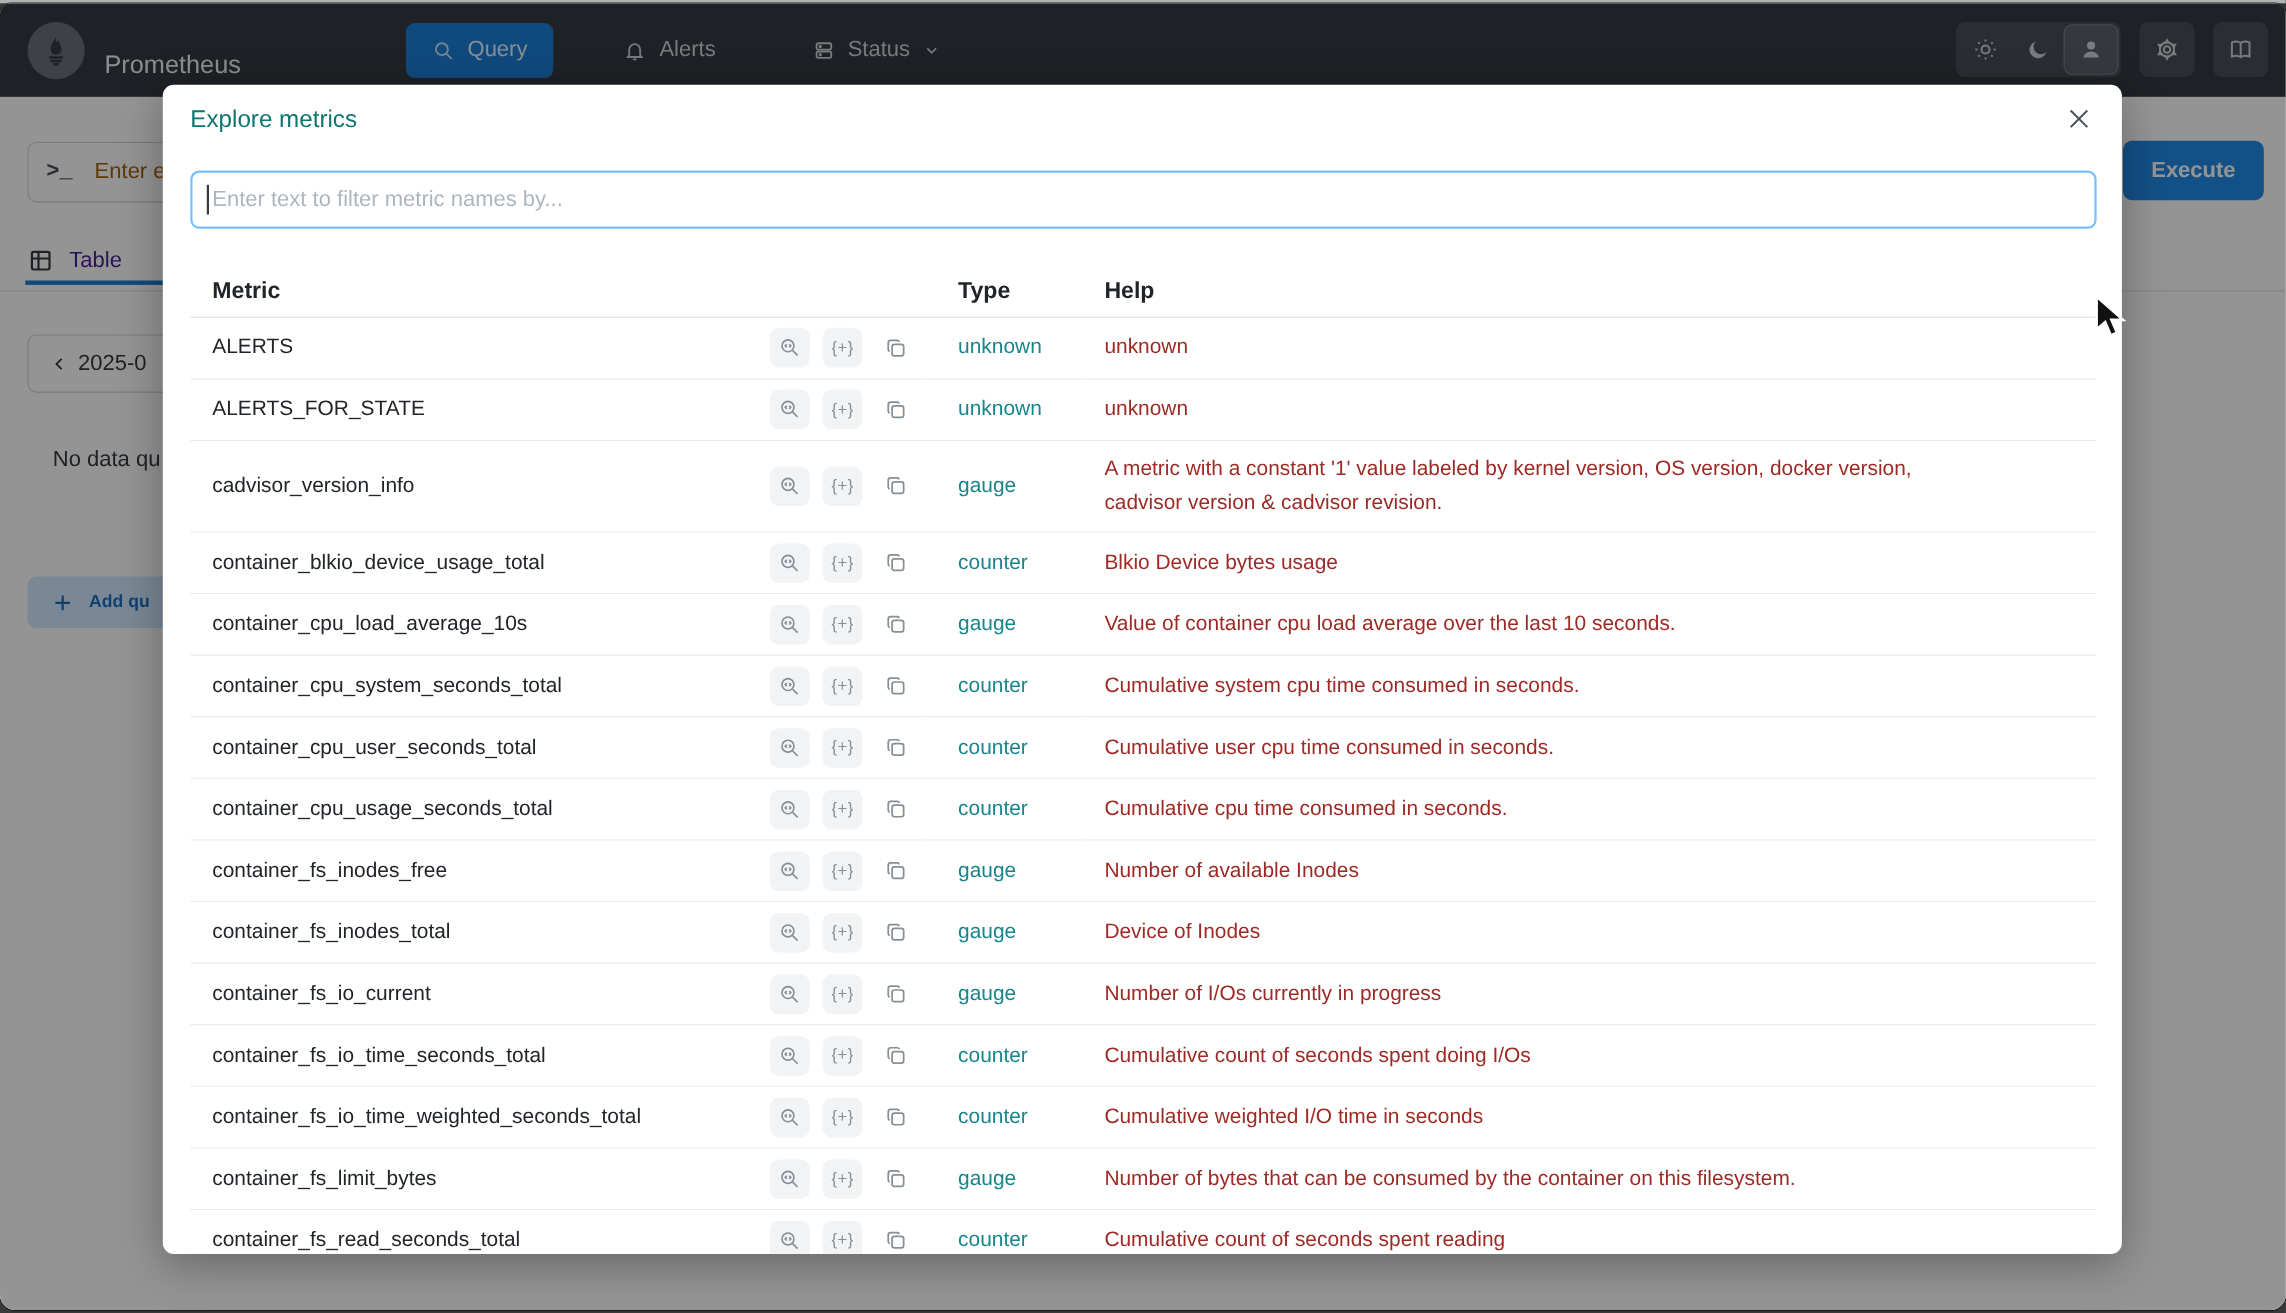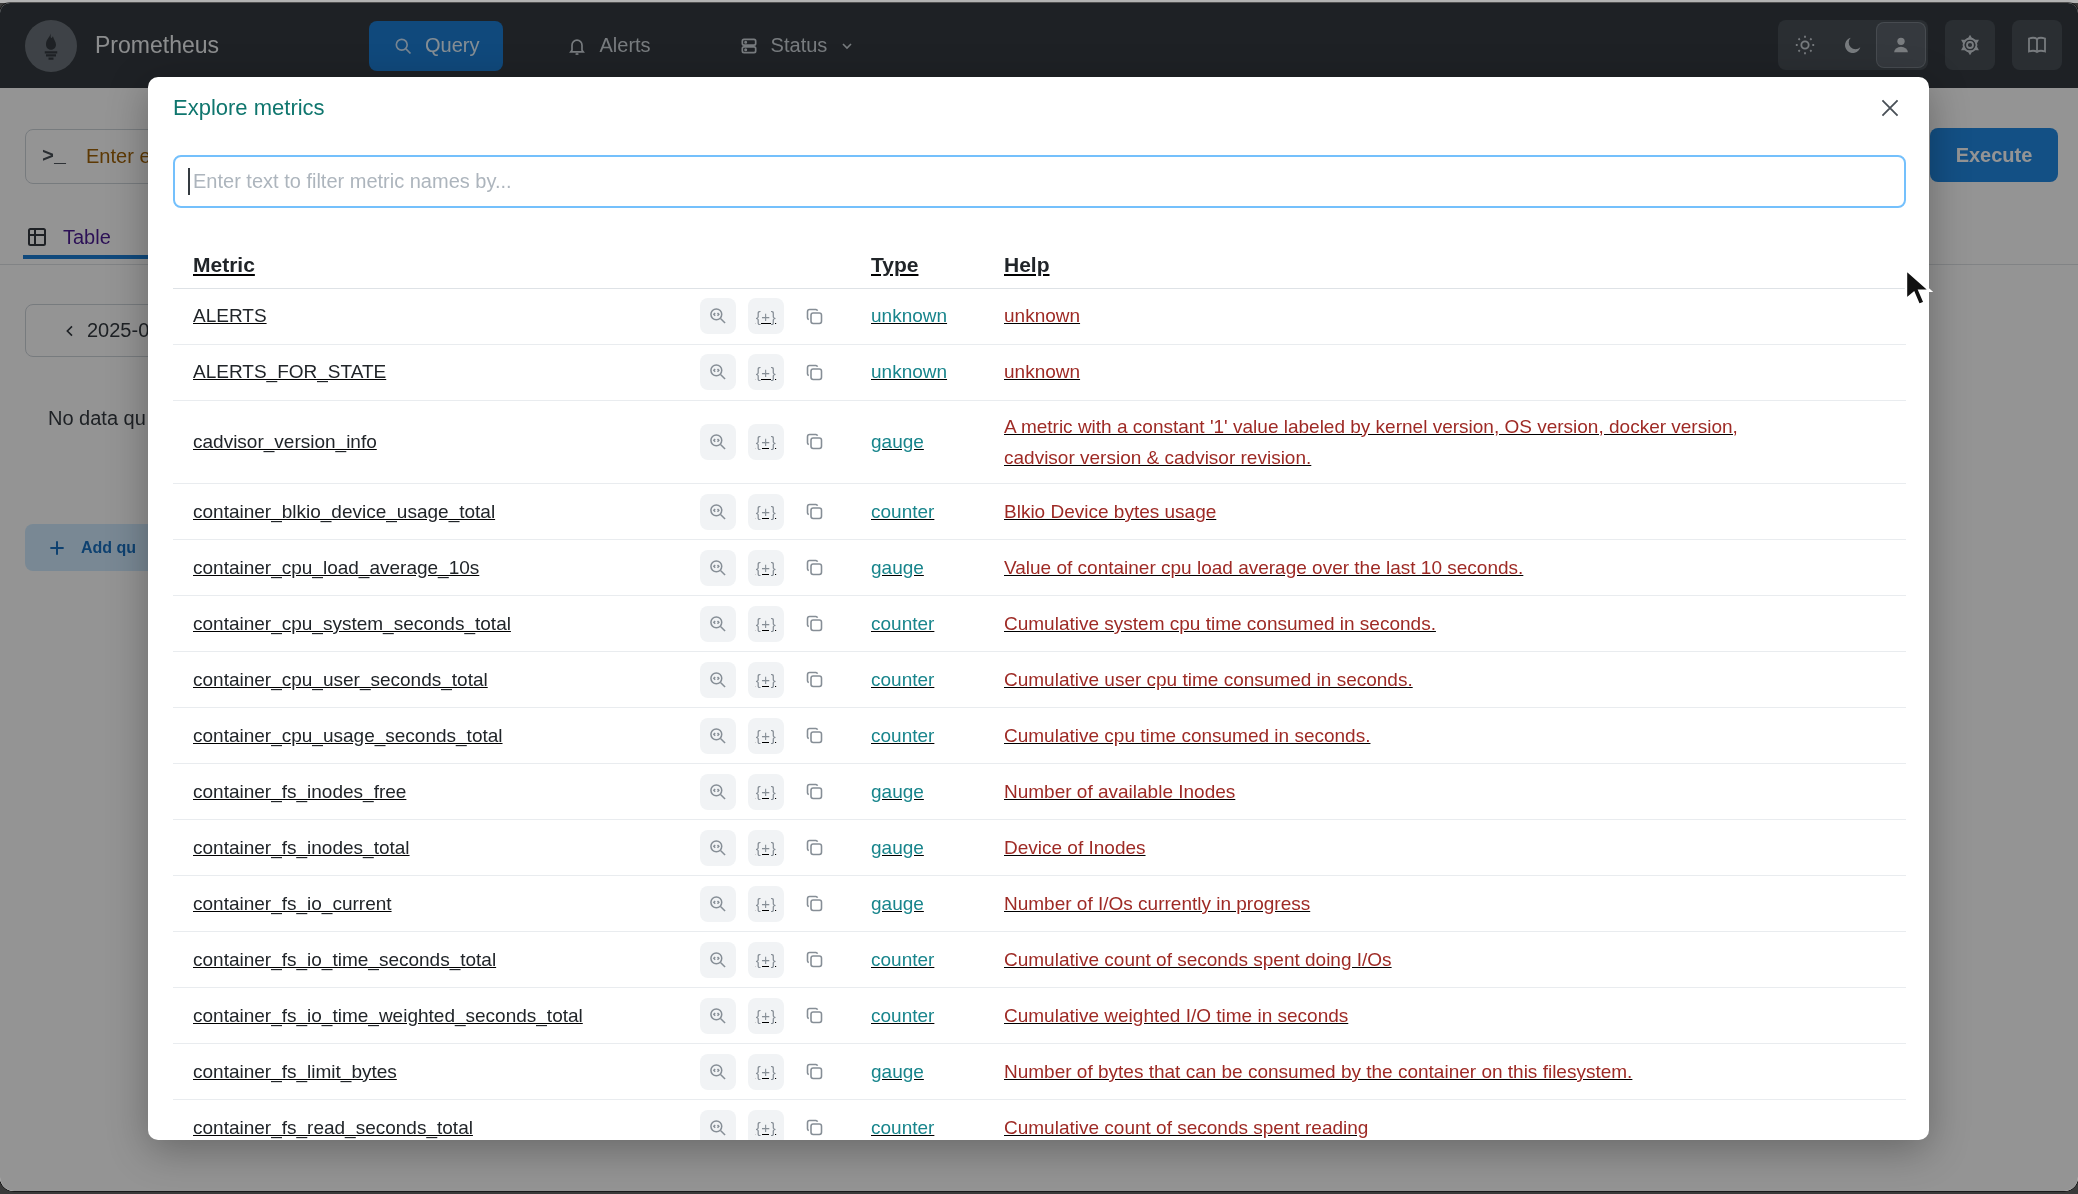--- a/index.html
+++ b/index.html
@@ -8,21 +8,21 @@
 
   .screen { position:relative; width:2078px; height:1194px; background:#3a3a3a; }
   .top-strip { position:absolute; left:0; top:0; width:100%; height:3px; background:#b3b3b3; }
   .window { position:absolute; left:0; top:3px; width:2078px; height:1188px;
             border-radius:10px 10px 14px 14px; overflow:hidden; background:#ffffff;
             box-shadow:0 0 0 1px rgba(0,0,0,.55); }
 
   
   .navbar { position:absolute; left:0; top:0; width:100%; height:85px; background:#343a40;
             display:flex; align-items:center; z-index:1; }
-  .brand { display:flex; align-items:center; gap:18px; margin-left:25px; }
+  .brand { display:flex; align-items:flex-end; gap:18px; margin-left:25px; }
   .logo { width:52px; height:52px; border-radius:50%; background:#6c737a; display:flex;
           align-items:center; justify-content:center; }
   .brand-name { color:#f1f3f5; font-size:23px; }
   .nav-items { display:flex; align-items:center; margin-left:150px; gap:40px; }
   .nav-item { display:flex; align-items:center; gap:12px; color:#ced4da; font-size:20px;
               height:50px; padding:0 24px; border-radius:8px; cursor:pointer; }
   .nav-item.active { background:#1c7ed6; color:#e7f5ff;align-items:center; }
   .nav-right { position:absolute; right:16px; top:17px; display:flex; align-items:center; gap:17px; }
   .seg { display:flex; align-items:center; background:#495057; border-radius:8px; height:50px; padding:3px; }
   .seg-btn { width:48px; height:44px; display:flex; align-items:center; justify-content:center;
@@ -37,21 +37,21 @@
                 border:1px solid #ced4da; border-radius:8px; background:#fff;
                 display:flex; align-items:center; gap:20px; padding-left:16px; }
   .prompt-glyph { font-family:"Liberation Mono", monospace; font-size:20px; font-weight:bold; color:#495057; }
   .expr-placeholder { color:#a16207; font-size:20px; white-space:nowrap; }
   .tab { position:absolute; left:25px; top:131px; display:flex; align-items:center; gap:14px;
          font-size:20px; color:#4c1d95; height:36px; }
   .tab-underline { position:absolute; left:23px; top:167px; width:128px; height:4px; background:#1c7ed6; }
   .tabs-border { position:absolute; left:0; top:176px; width:100%; height:1px; background:#dee2e6; }
   .date-box { position:absolute; left:25px; top:216px; width:200px; height:53px;
               border:1px solid #ced4da; border-radius:8px; display:flex; align-items:center;
-              gap:9px; padding-left:36px; font-size:20px; color:#343a40; overflow:hidden; }
+              gap:9px; padding-left:20px; font-size:20px; color:#343a40; overflow:hidden; }
   .no-data { position:absolute; left:48px; top:319px; font-size:20px; color:#343a40; white-space:nowrap; }
   .add-query { position:absolute; left:25px; top:436px; width:150px; height:47px; background:#d0ebff;
                border-radius:8px; display:flex; align-items:center; gap:14px; padding-left:22px;
                color:#1971c2; font-size:16px; font-weight:bold; white-space:nowrap; overflow:hidden; }
   .execute { position:absolute; left:1930px; top:40px; width:128px; height:54px; background:#228be6;
              border:none; border-radius:8px; color:#fff; font-size:20px; font-weight:bold;
              font-family:"Liberation Sans", sans-serif; cursor:pointer; }
 
   
   .overlay { position:absolute; inset:0; background:rgba(0,0,0,0.42); z-index:10; }
@@ -60,21 +60,21 @@
   .modal-title { position:absolute; left:25px; top:18px; font-size:22px; font-weight:500; color:#0f766e; }
   .modal-close { position:absolute; right:22px; top:14px; width:34px; height:34px; display:flex;
                  align-items:center; justify-content:center; cursor:pointer; border-radius:6px; }
   .filter-wrap { position:absolute; left:25px; top:78px; width:1733px; height:53px; }
   .filter-input { width:100%; height:100%; border:2px solid #74c0fc; border-radius:8px;
                   padding-left:18px; font-size:20px; color:#343a40;
                   font-family:"Liberation Sans", sans-serif; outline:none; }
   .filter-input::placeholder { color:#adb5bd; }
   .caret { position:absolute; left:15px; top:13px; width:2px; height:27px; background:#343a40; }
 
-  .metrics-table { position:absolute; left:25px; top:166px; width:1733px; border-collapse:collapse;text-decoration:underline; }
+  .metrics-table { position:absolute; left:25px; top:166px; width:1733px; border-collapse:collapse; }
   .metrics-table col.c-metric { width:527px; }
   .metrics-table col.c-icons  { width:143px; }
   .metrics-table col.c-type   { width:140px; }
   .metrics-table th { text-align:left; font-size:21px; font-weight:bold; color:#212529;
                       height:45px; border-bottom:1px solid #dee2e6; vertical-align:middle; }
   .metrics-table td { border-bottom:1px solid #e9ecef; vertical-align:middle; height:56px; }
   .th-metric, .td-metric { padding-left:20px; }
   .th-type,   .td-type   { padding-left:28px; }
   .th-help,   .td-help   { padding-left:21px; }
   .td-metric { font-size:19px; color:#212529; white-space:nowrap; }

